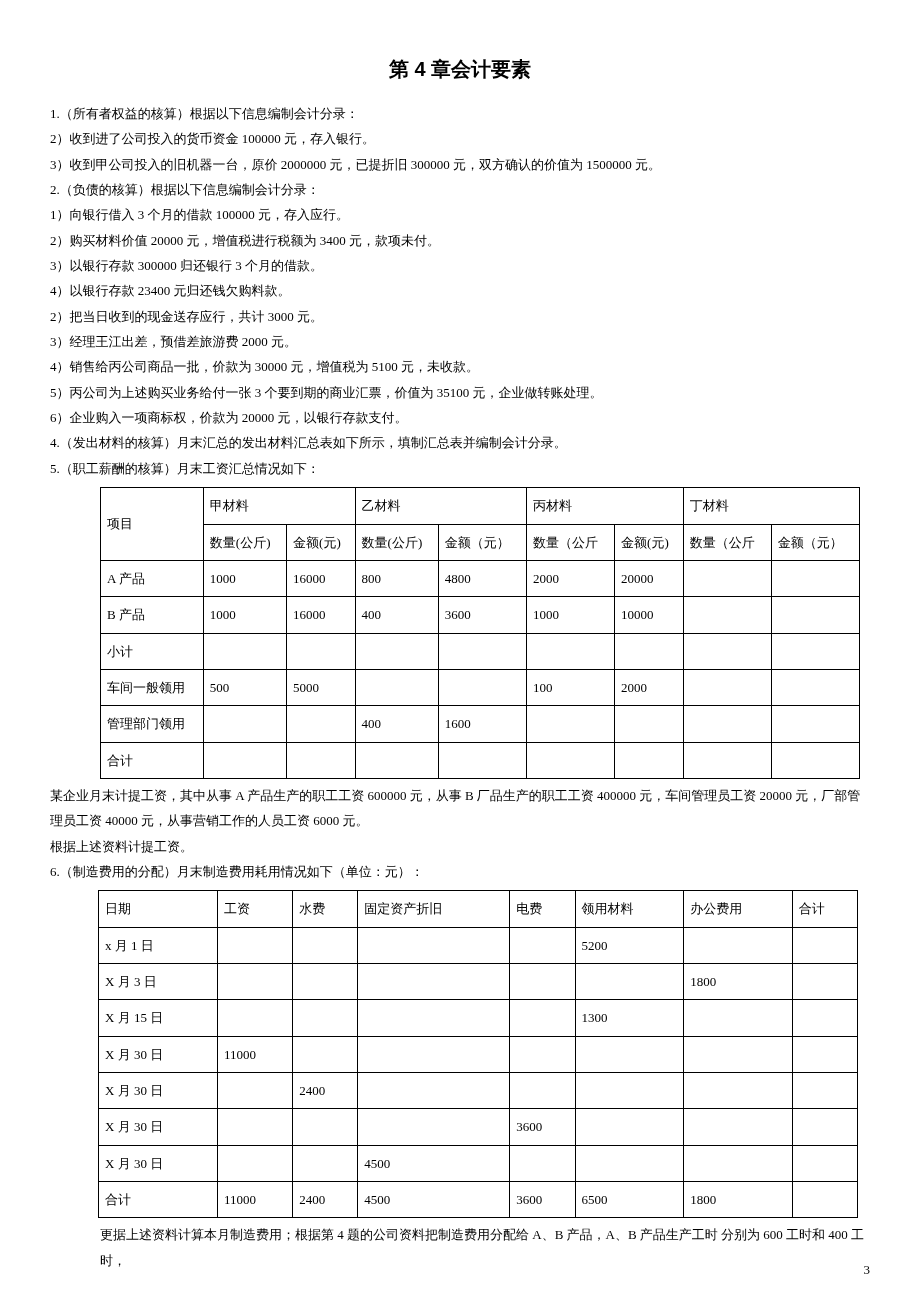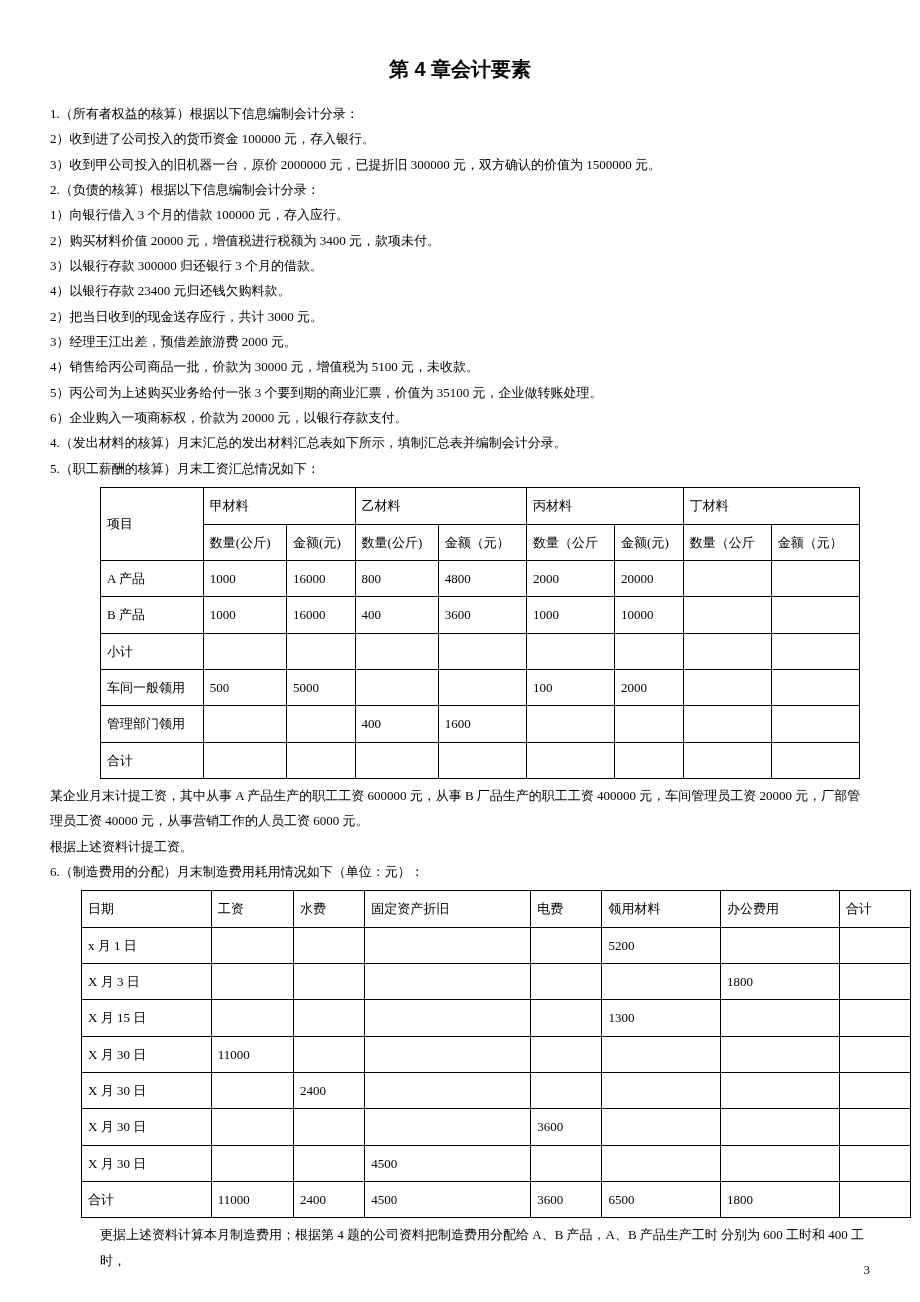--- a/index.html
+++ b/index.html
@@ -22,21 +22,21 @@
   }
   .para {
     margin: 0;
   }
   .indent-block { margin-left: 50px; }
   table {
     border-collapse: collapse;
     margin: 6px 0 4px 0;
   }
   table.t1 { width: 760px; margin-left: 50px; }
-  table.t2 { width: 830px; margin-left: 31px; }
+  table.t2 { width: 760px; margin-left: 48px; }
   th, td {
     border: 1px solid #000;
     padding: 5px 6px;
     text-align: left;
     font-weight: normal;
     font-size: 13px;
     vertical-align: middle;
   }
   .t1 td, .t1 th { height: 22px; }
   .t2 td, .t2 th { height: 22px; }

